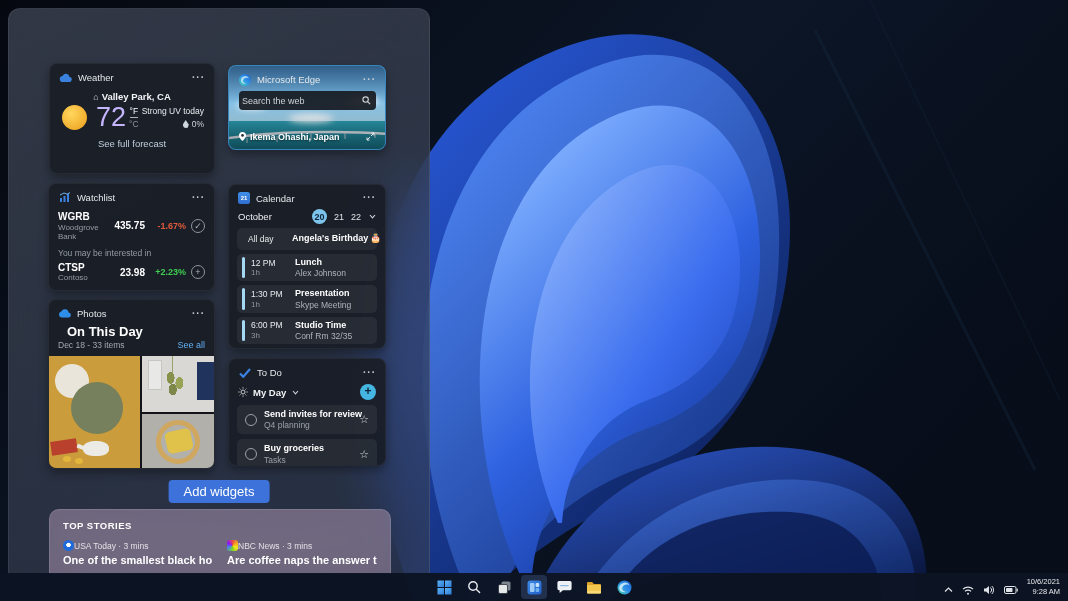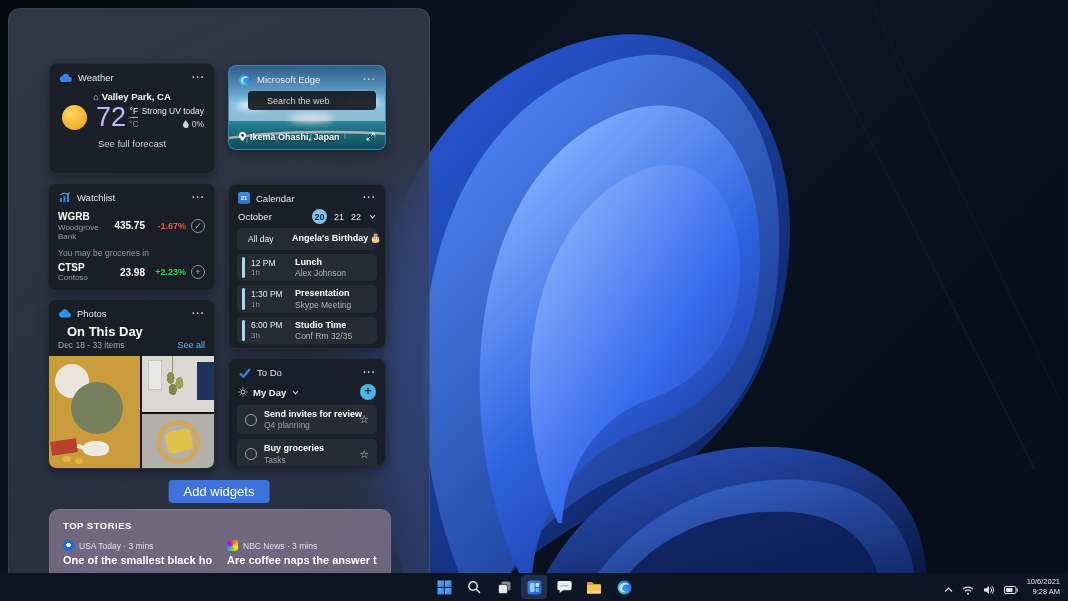--- a/index.html
+++ b/index.html
@@ -52,22 +52,22 @@
   
   .card-edge{ left:219px; top:56px; width:158px; height:85px; background:#2d7fb8; }
   .edge-photo{ position:absolute; inset:0; }
   .edge-sky{ position:absolute; left:0; right:0; top:0; height:66%;
     background:linear-gradient(#4c94d4, #7cbbe4 60%, #a7d6ec 100%); }
   .edge-sea{ position:absolute; left:0; right:0; bottom:0; height:34%;
     background:linear-gradient(#2b99ac, #156d7c); }
   .cloud{ position:absolute; background:#fff; border-radius:50%; filter:blur(3px); opacity:.85; }
   .edge-shade{ position:absolute; inset:0; background:linear-gradient(rgba(10,20,30,.42), rgba(10,20,30,0) 45%, rgba(5,15,25,.35)); }
   .card-edge .card-head{ position:relative; z-index:3; }
-  .edge-search{ position:relative; z-index:3; display:flex; align-items:center; margin:1px 9px 0 19px;
-    background:rgba(22,25,31,.92); border-radius:4px; height:19px; padding:0 19px;justify-content:space-between; }
+  .edge-search{ position:relative; z-index:3; display:flex; align-items:center; margin:1px 9px 0 10px;
+    background:rgba(22,25,31,.92); border-radius:4px; height:19px; padding:0 3px;justify-content:space-between; }
   .edge-search input{ flex:1; background:transparent; border:none; outline:none;
     font-family:"Liberation Sans",sans-serif; font-size:9px; color:#e2e5e9; }
   .edge-search input::placeholder{ color:#cfd3d8; opacity:1; }
   .edge-bottom{ position:absolute; z-index:3; left:9px; right:8px; bottom:6px;
     display:flex; align-items:center; gap:4px; font-size:9px; font-weight:700; color:#fff;
     text-shadow:0 1px 2px rgba(0,0,0,.5); }
   .edge-bottom .grow{ flex:1; }
 
   
   .card-watchlist{ left:39px; top:174px; width:167px; height:108px; }
@@ -151,21 +151,21 @@
   .add-widgets{ position:absolute; top:471px; left:50%; transform:translateX(-50%);
     background:#3c72da; border:none; border-radius:4px; color:#fff;
     font-family:"Liberation Sans",sans-serif; font-size:13px; padding:4px 15px; }
   .card-stories{ position:absolute; left:40px; top:500px; width:342px; height:65px;
     border-radius:10px 10px 0 0; background:rgba(166,143,172,.55);
     backdrop-filter:blur(20px); border:1px solid rgba(255,255,255,.12); border-bottom:none;
     padding:10px 13px; overflow:hidden; }
   .stories-head{ font-size:9.5px; font-weight:700; letter-spacing:.5px; color:#fff; }
   .stories-row{ display:flex; gap:14px; margin-top:9px; }
   .story{ width:155px; min-width:0; }
-  .story-src{ display:flex; align-items:center; gap:5px; font-size:8.5px; color:rgba(255,255,255,.8); }
+  .story-src{ display:flex; align-items:center; font-size:8.5px; color:rgba(255,255,255,.8); }
   .src-icon{ width:11px; height:11px; border-radius:50%; flex:0 0 auto; }
   .src-usatoday{ background:radial-gradient(circle at 50% 45%, #fff 0 2px, #1f6bdb 2.5px); }
   .src-nbc{ border-radius:3px; background:conic-gradient(#e54b4b, #f5a623, #f8e71c, #7ed321, #4a90d9, #9013fe, #e54b4b); }
   .story-headline{ font-size:11px; font-weight:700; color:#fff; margin-top:3px;
     white-space:nowrap; overflow:hidden; }
 
   
   .taskbar{ position:absolute; left:0; right:0; bottom:0; height:28px;
     background:rgba(13,20,34,.96); display:flex; align-items:center; }
   .tb-center{ position:absolute; left:50%; transform:translateX(-50%); display:flex; gap:4px; align-items:center; }
@@ -325,21 +325,21 @@
       </div>
       <div class="stock-row">
         <span class="stock-id">
           <div class="stock-sym">WGRB</div>
           <div class="stock-name">Woodgrove Bank</div>
         </span>
         <span class="stock-price">435.75</span>
         <span class="stock-chg neg">-1.67%</span>
         <span class="stock-act">✓</span>
       </div>
-      <div class="watch-note">You may be groceries in</div>
+      <div class="watch-note">You may be interested in</div>
       <div class="stock-row" style="padding-top:0;">
         <span class="stock-id">
           <div class="stock-sym">CTSP</div>
           <div class="stock-name">Contoso</div>
         </span>
         <span class="stock-price">23.98</span>
         <span class="stock-chg pos">+2.23%</span>
         <span class="stock-act">+</span>
       </div>
     </div>

